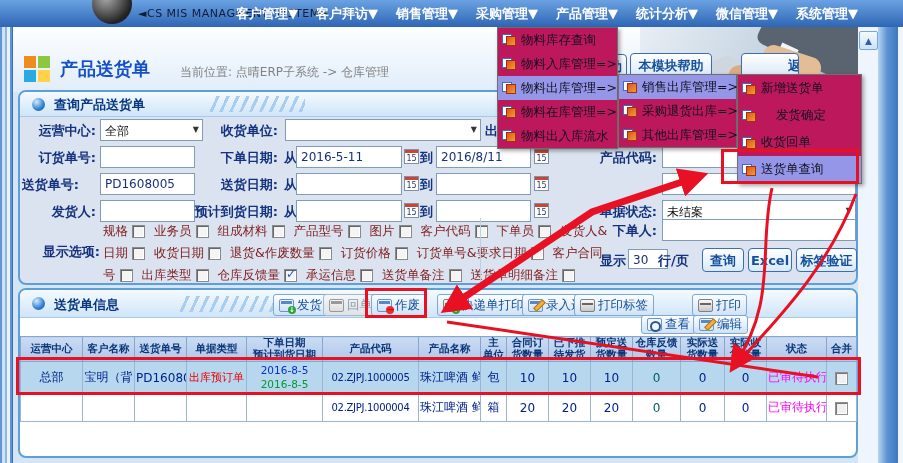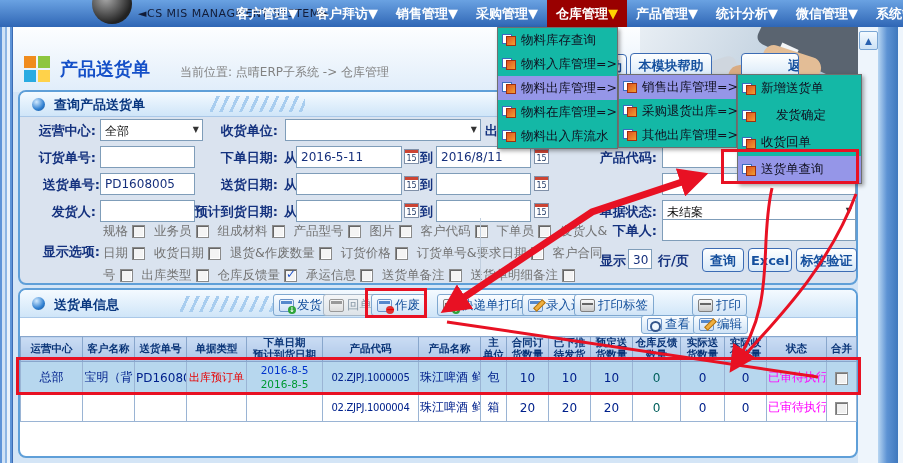--- a/index.html
+++ b/index.html
@@ -66,27 +66,27 @@
   .sel { position:absolute; background:#fff; border:1px solid #7f9db9; font-size:12px; color:#101010;
     padding:3px 14px 0 4px; z-index:4; white-space:nowrap; overflow:hidden; }
   .sel::after { content:"▼"; position:absolute; right:3px; top:5px; font-size:8px; color:#333; }
   .cal { position:absolute; width:15px; height:15px; background:#fff; border:1px solid #8090a8; z-index:4;
     font-size:8px; color:#223a66; text-align:center; line-height:15px; }
   .cal::before { content:""; position:absolute; left:0; top:0; width:100%; height:3px; background:#cc4433; }
   .cal::after { content:"15"; position:relative; top:1px; }
 
   .optline { position:absolute; display:flex; gap:9px; align-items:center; height:20px; z-index:4; }
   .opt { display:flex; align-items:center; gap:4px; }
-  .optlabel { font-size:12.5px; color:#737373; white-space:nowrap; }
+  .optlabel { font-size:12.5px; color:#7f1d1d; white-space:nowrap; }
   .box { width:13px; height:13px; background:#f4f4f4; border:1px solid #8a8a8a;
     box-shadow:inset 1px 1px 0 #666, inset -1px -1px 0 #fff; position:relative; flex:0 0 auto; }
   .box.checked::after { content:"✓"; position:absolute; left:1px; top:-3px; font-size:12px; color:#2255cc; font-weight:bold; }
 
   
-  .menu { position:absolute; background:#14b8a6; border:1px solid #6f6f6f;
+  .menu { position:absolute; background:#be185d; border:1px solid #6f6f6f;
     box-shadow:2px 2px 4px rgba(0,0,0,.35); z-index:50; }
   .mitem { display:flex; align-items:center; gap:5px; padding:0 4px; font-size:12.5px; color:#101020; white-space:nowrap; }
   .mitem.hl { background:#9596e8; }
   .mi { width:14px; height:12px; position:relative; flex:0 0 auto; }
   .mi::before { content:""; position:absolute; left:0; top:0; width:8px; height:8px; background:#fff; border:1px solid #3a6cc0; }
   .mi::after { content:""; position:absolute; right:0; bottom:0; width:8px; height:8px;
     background:linear-gradient(135deg,#e05020,#f0a030); border:1px solid #a03010; }
 
   
   .tbtn { position:absolute; height:22px; background:linear-gradient(#fbfdff,#cfe3f6); border:1px solid #7fa8d0;
@@ -154,21 +154,20 @@
   </div>
 
   <div class="navbar">
     <div class="sphere"></div>
     <div class="tagline">◄CS MIS MANAGMENT SYSTEM▶</div>
     <div class="navmenu">
       <div class="navitem">客户管理▼</div>
       <div class="navitem">客户拜访▼</div>
       <div class="navitem">销售管理▼</div>
       <div class="navitem">采购管理▼</div>
-      <div class="navitem active"><span>仓库管理</span><span class="tri">▼</span></div>
       <div class="navitem">产品管理▼</div>
       <div class="navitem">统计分析▼</div>
       <div class="navitem">微信管理▼</div>
       <div class="navitem">系统管理▼</div>
     </div>
   </div>
   <div class="closebtn">
     <span class="dooricon"></span>
     <span>关闭菜单</span>
   </div>
@@ -208,21 +207,21 @@
   <div class="lbl" style="left:148px; top:149px; width:130px;">下单日期:</div>
   <div class="fromto" style="left:284px; top:149px;">从</div>
   <div class="inp" style="left:296px; top:146px; width:106px; height:22px;">2016-5-11</div>
   <div class="cal" style="left:404px; top:149px;"></div>
   <div class="fromto" style="left:420px; top:149px;">到</div>
   <div class="inp" style="left:436px; top:146px; width:95px; height:22px;">2016/8/11</div>
   <div class="cal" style="left:534px; top:149px;"></div>
   <div class="lbl" style="left:540px; top:149px; width:117px;">产品代码:</div>
   <div class="inp" style="left:662px; top:146px; width:194px; height:22px;"></div>
 
-  <div class="lbl" style="left:24px; top:176px; width:76px;">送货单号:</div>
+  <div class="lbl" style="left:3px; top:176px; width:76px;">送货单号:</div>
   <div class="inp" style="left:100px; top:173px; width:95px; height:22px;">PD1608005</div>
   <div class="lbl" style="left:148px; top:176px; width:130px;padding-left:34px;">送货日期:</div>
   <div class="fromto" style="left:284px; top:176px;">从</div>
   <div class="inp" style="left:296px; top:173px; width:106px; height:22px;"></div>
   <div class="cal" style="left:404px; top:176px;"></div>
   <div class="fromto" style="left:420px; top:176px;">到</div>
   <div class="inp" style="left:436px; top:173px; width:95px; height:22px;"></div>
   <div class="cal" style="left:534px; top:176px;"></div>
   <div class="inp" style="left:662px; top:173px; width:194px; height:22px;"></div>
 
@@ -322,21 +321,21 @@
         <span class="optlabel">送货单明细备注</span>
         <span class="box"></span>
       </span>
   </div>
   <div style="position:absolute; left:480px; top:218px; width:1px; height:64px; background:#c0cede; z-index:4;"></div>
 
   <div class="lbl" style="left:540px; top:222px; width:117px;">下单人:</div>
   <div class="inp" style="left:662px; top:219px; width:194px; height:22px;"></div>
 
   <div class="fromto" style="left:600px; top:252px;">显示</div>
-  <div class="inp" style="left:628px; top:249px; width:24px; height:20px;">30</div>
+  <div class="inp" style="left:628px; top:249px; width:40px; height:20px;">30</div>
   <div class="fromto" style="left:658px; top:252px;">行/页</div>
   <div class="btn" style="left:702px; top:248px; width:42px; height:24px;">查询</div>
   <div class="btn" style="left:748px; top:248px; width:44px; height:24px;">Excel</div>
   <div class="btn" style="left:796px; top:248px; width:61px; height:24px;">标签验证</div>
 
   <div class="panel" style="top:288px; height:170px; background:#fff;">
     <div class="panel-head" style="height:28px;">
       <span class="ball" style="top:7px;"></span>
       <span class="ptitle" style="top:6px;">送货单信息</span>
       <span class="pstripes" style="left:160px; top:6px;"></span>

